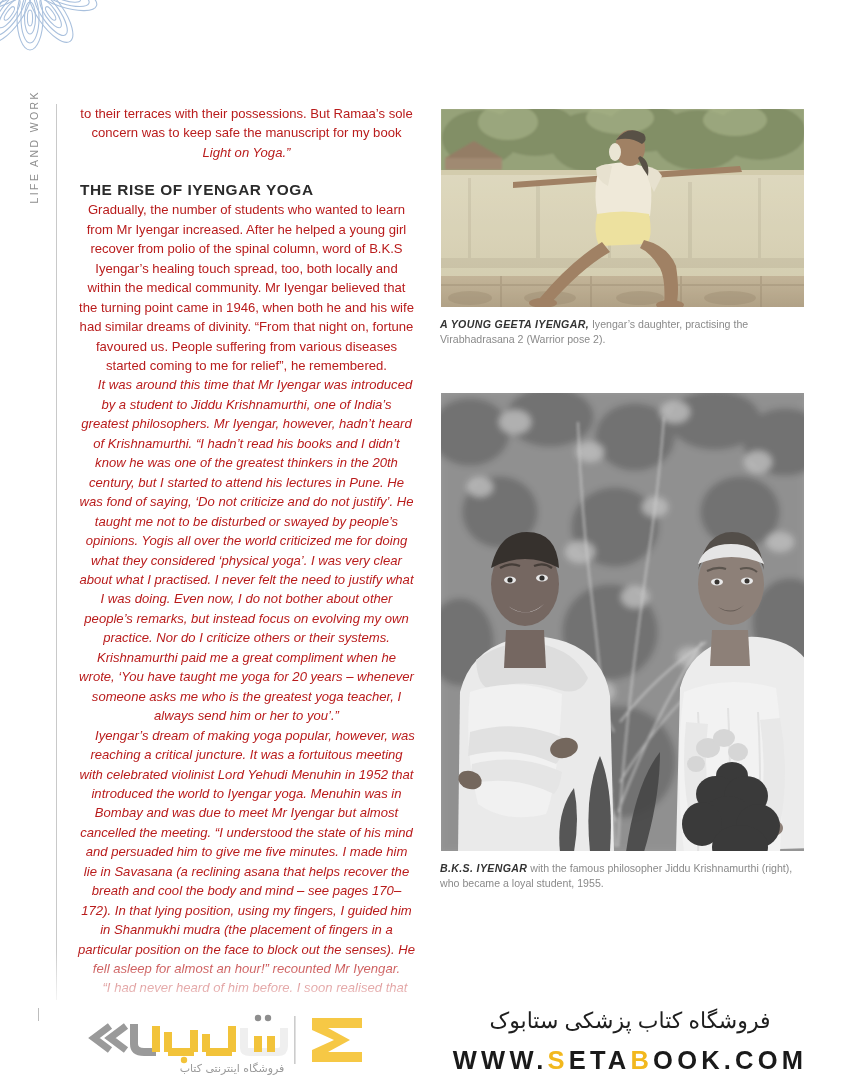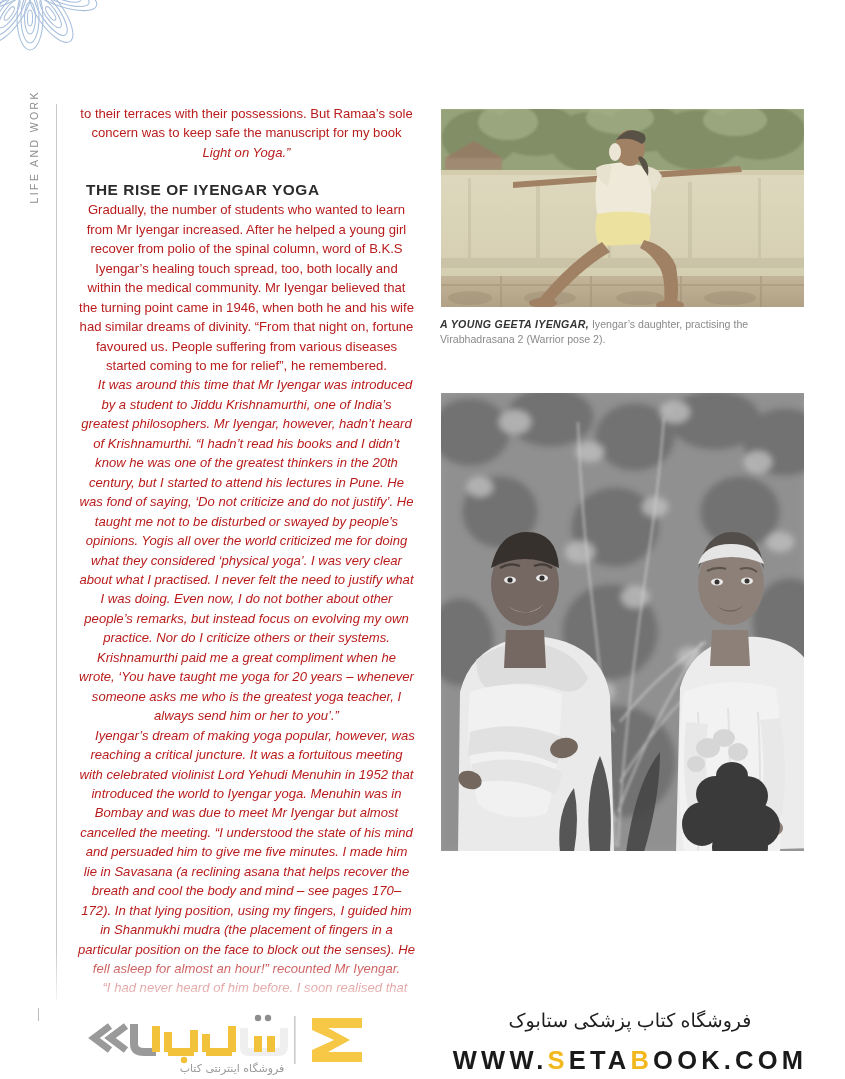--- a/index.html
+++ b/index.html
@@ -68,21 +68,21 @@
     margin: 0;
     font-size: 13.1px;
     line-height: 19.45px;
     color: #b91c1c;
     text-align: center;
   }
   #text-column p.indent { text-indent: 17px; font-style: italic; }
   #text-column em { font-style: italic; }
 
   h2.section-heading {
-    margin: 18px 0 1px 8px;
+    margin: 18px 0 1px 2px;
     font-size: 15.4px;
     line-height: 19px;
     font-weight: bold;
     letter-spacing: 0.55px;
     color: #2b2b2b;
   }
 
   
   .fade-tail {
     position: absolute;
@@ -140,21 +140,21 @@
     height: 72px;
   }
   #footer-right {
     position: absolute;
     left: 420px;
     top: 8px;
     width: 420px;
     text-align: center;
   }
   #footer-fa {
-    font-size: 19px;
+    font-size: 22px;
     color: #1e1e1e;
     direction: rtl;
     line-height: 26px;
     letter-spacing: 0.2px;
   }
   #footer-url {
     margin-top: 12px;
     font-size: 25.5px;
     font-weight: bold;
     letter-spacing: 4.2px;
@@ -472,20 +472,23 @@
     <g fill="#3c3c3c" opacity="0.9">
       <path d="M150 460 q-6 -60 10 -96 q14 34 10 96 Z"></path>
       <path d="M186 460 q10 -70 34 -100 q0 46 -16 100 Z"></path>
       <path d="M120 460 q-4 -40 14 -64 q6 30 0 64 Z"></path>
     </g>
 
     <rect width="365" height="460" fill="#aaaaaa" opacity="0.10"></rect>
     <rect width="365" height="460" fill="none" stroke="#ffffff" stroke-width="2"></rect>
   </svg>
 
+  <div class="caption">
+    <span class="lead">B.K.S. IYENGAR</span><span> with the famous philosopher Jiddu Krishnamurthi (right), who became a loyal student, 1955.</span>
+  </div>
 </div>
 
 <div id="crop-mark"></div>
 
 <div id="footer-band">
 
   <svg id="footer-logo" viewBox="0 0 290 72" xmlns="http://www.w3.org/2000/svg">
 
     <g fill="none" stroke-linecap="butt">
 

